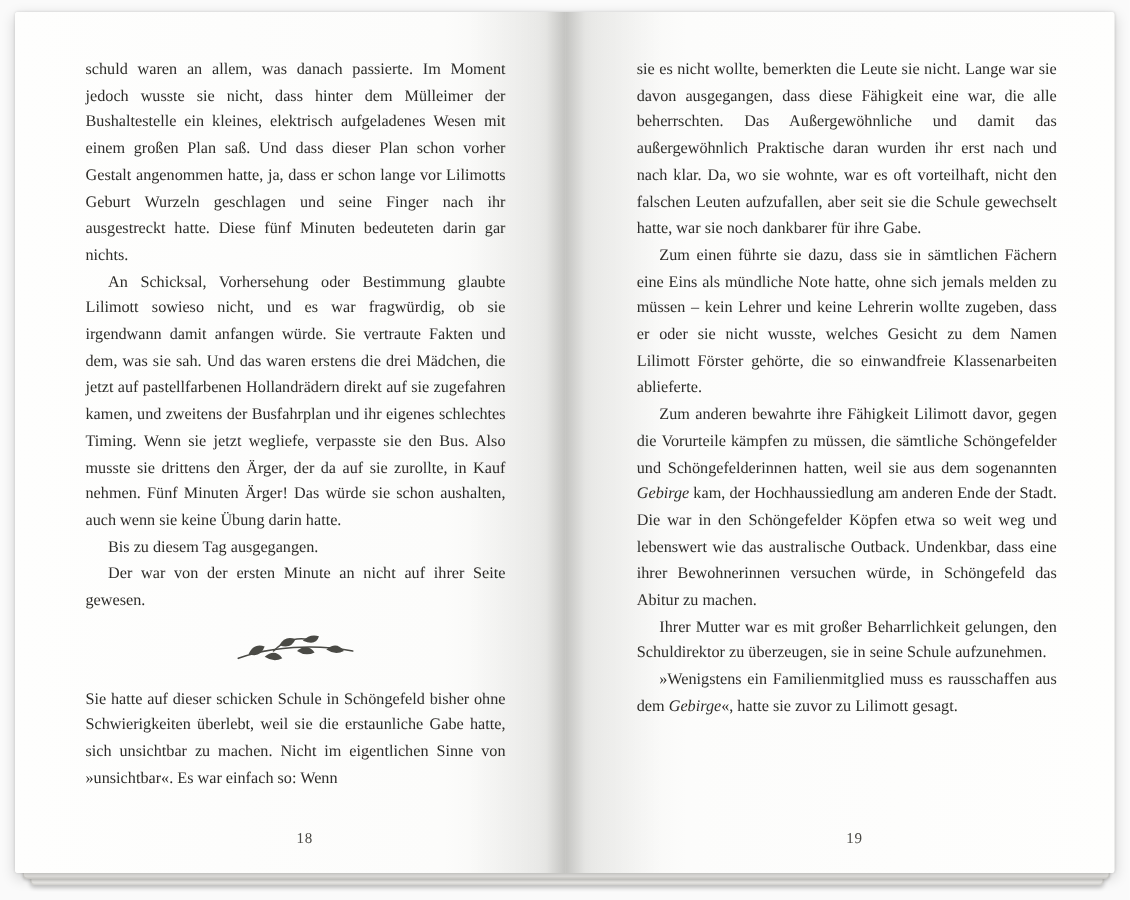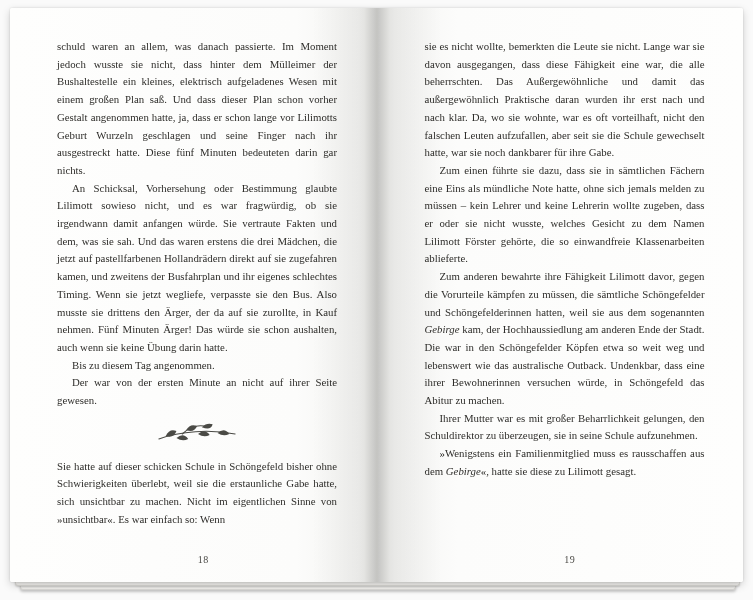--- a/index.html
+++ b/index.html
@@ -57,21 +57,21 @@
 
 <div class="scene">
   <div class="book">
     <div class="stack s2"></div>
     <div class="stack s1"></div>
     <div class="pages">
       <div class="page left">
         <div class="text-col">
             <p><span>schuld waren an allem, was danach passierte. Im Moment jedoch wusste sie nicht, dass hinter dem Mülleimer der Bushaltestelle ein kleines, elektrisch aufgeladenes Wesen mit einem großen Plan saß. Und dass dieser Plan schon vorher Gestalt angenommen hatte, ja, dass er schon lange vor Lilimotts Geburt Wurzeln geschlagen und seine Finger nach ihr ausgestreckt hatte. Diese fünf Minuten bedeuteten darin gar nichts.</span></p>
             <p class="indent"><span>An Schicksal, Vorhersehung oder Bestimmung glaubte Lilimott sowieso nicht, und es war fragwürdig, ob sie irgendwann damit anfangen würde. Sie vertraute Fakten und dem, was sie sah. Und das waren erstens die drei Mädchen, die jetzt auf pastellfarbenen Hollandrädern direkt auf sie zugefahren kamen, und zweitens der Busfahrplan und ihr eigenes schlechtes Timing. Wenn sie jetzt wegliefe, verpasste sie den Bus. Also musste sie drittens den Ärger, der da auf sie zurollte, in Kauf nehmen. Fünf Minuten Ärger! Das würde sie schon aushalten, auch wenn sie keine Übung darin hatte.</span></p>
-            <p class="indent"><span>Bis zu diesem Tag angenommen.</span></p>
+            <p class="indent"><span>Bis zu diesem Tag ausgegangen.</span></p>
             <p class="indent"><span>Der war von der ersten Minute an nicht auf ihrer Seite gewesen.</span></p>
             <div class="ornament">
     <svg width="88" height="26" viewBox="0 0 90 26" aria-hidden="true">
       <g fill="none" stroke="#4a4a45" stroke-width="1.1" stroke-linecap="round">
         <path d="M6 18 C 28 10, 58 8, 84 13"></path>
         <path d="M30 13 C 38 5, 48 3, 57 6"></path>
       </g>
       <g fill="#4a4a45">
         <path d="M13 15 q4 -8 11 -5 q-3 8 -11 5"></path>
         <path d="M34 9 q4 -7 11 -4 q-3 7 -11 4"></path>
@@ -85,20 +85,20 @@
             <p><span>Sie hatte auf dieser schicken Schule in Schöngefeld bisher ohne Schwierigkeiten überlebt, weil sie die erstaunliche Gabe hatte, sich unsichtbar zu machen. Nicht im eigentlichen Sinne von »unsichtbar«. Es war einfach so: Wenn</span></p>
           </div>
         <div class="page-number">18</div>
       </div>
       <div class="page right">
         <div class="text-col">
             <p><span>sie es nicht wollte, bemerkten die Leute sie nicht. Lange war sie davon ausgegangen, dass diese Fähigkeit eine war, die alle beherrschten. Das Außergewöhnliche und damit das außergewöhnlich Praktische daran wurden ihr erst nach und nach klar. Da, wo sie wohnte, war es oft vorteilhaft, nicht den falschen Leuten aufzufallen, aber seit sie die Schule gewechselt hatte, war sie noch dankbarer für ihre Gabe.</span></p>
             <p class="indent"><span>Zum einen führte sie dazu, dass sie in sämtlichen Fächern eine Eins als mündliche Note hatte, ohne sich jemals melden zu müssen – kein Lehrer und keine Lehrerin wollte zugeben, dass er oder sie nicht wusste, welches Gesicht zu dem Namen Lilimott Förster gehörte, die so einwandfreie Klassenarbeiten ablieferte.</span></p>
             <p class="indent"><span>Zum anderen bewahrte ihre Fähigkeit Lilimott davor, gegen die Vorurteile kämpfen zu müssen, die sämtliche Schöngefelder und Schöngefelderinnen hatten, weil sie aus dem sogenannten </span><span class="it">Gebirge</span><span> kam, der Hochhaussiedlung am anderen Ende der Stadt. Die war in den Schöngefelder Köpfen etwa so weit weg und lebenswert wie das australische Outback. Undenkbar, dass eine ihrer Bewohnerinnen versuchen würde, in Schöngefeld das Abitur zu machen.</span></p>
             <p class="indent"><span>Ihrer Mutter war es mit großer Beharrlichkeit gelungen, den Schuldirektor zu überzeugen, sie in seine Schule aufzunehmen.</span></p>
-            <p class="indent"><span>»Wenigstens ein Familienmitglied muss es rausschaffen aus dem </span><span class="it">Gebirge</span><span>«, hatte sie diese zu Lilimott gesagt.</span></p>
+            <p class="indent"><span>»Wenigstens ein Familienmitglied muss es rausschaffen aus dem </span><span class="it">Gebirge</span><span>«, hatte sie zuvor zu Lilimott gesagt.</span></p>
           </div>
         <div class="page-number">19</div>
       </div>
       <div class="spine"></div>
     </div>
   </div>
 </div>
 
 </body></html>

